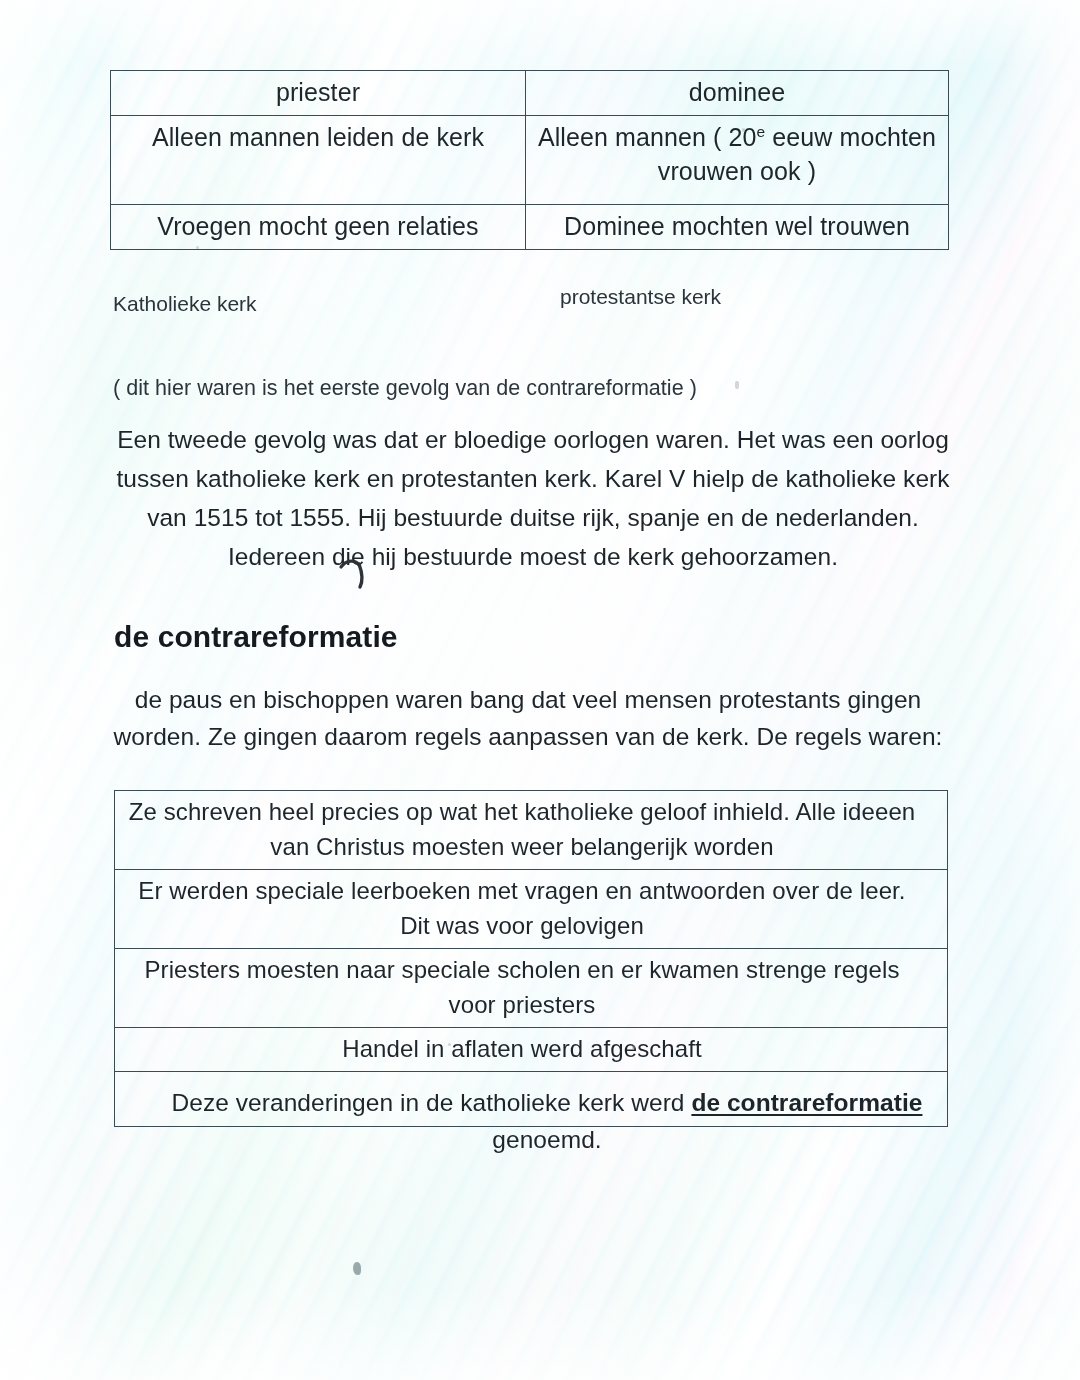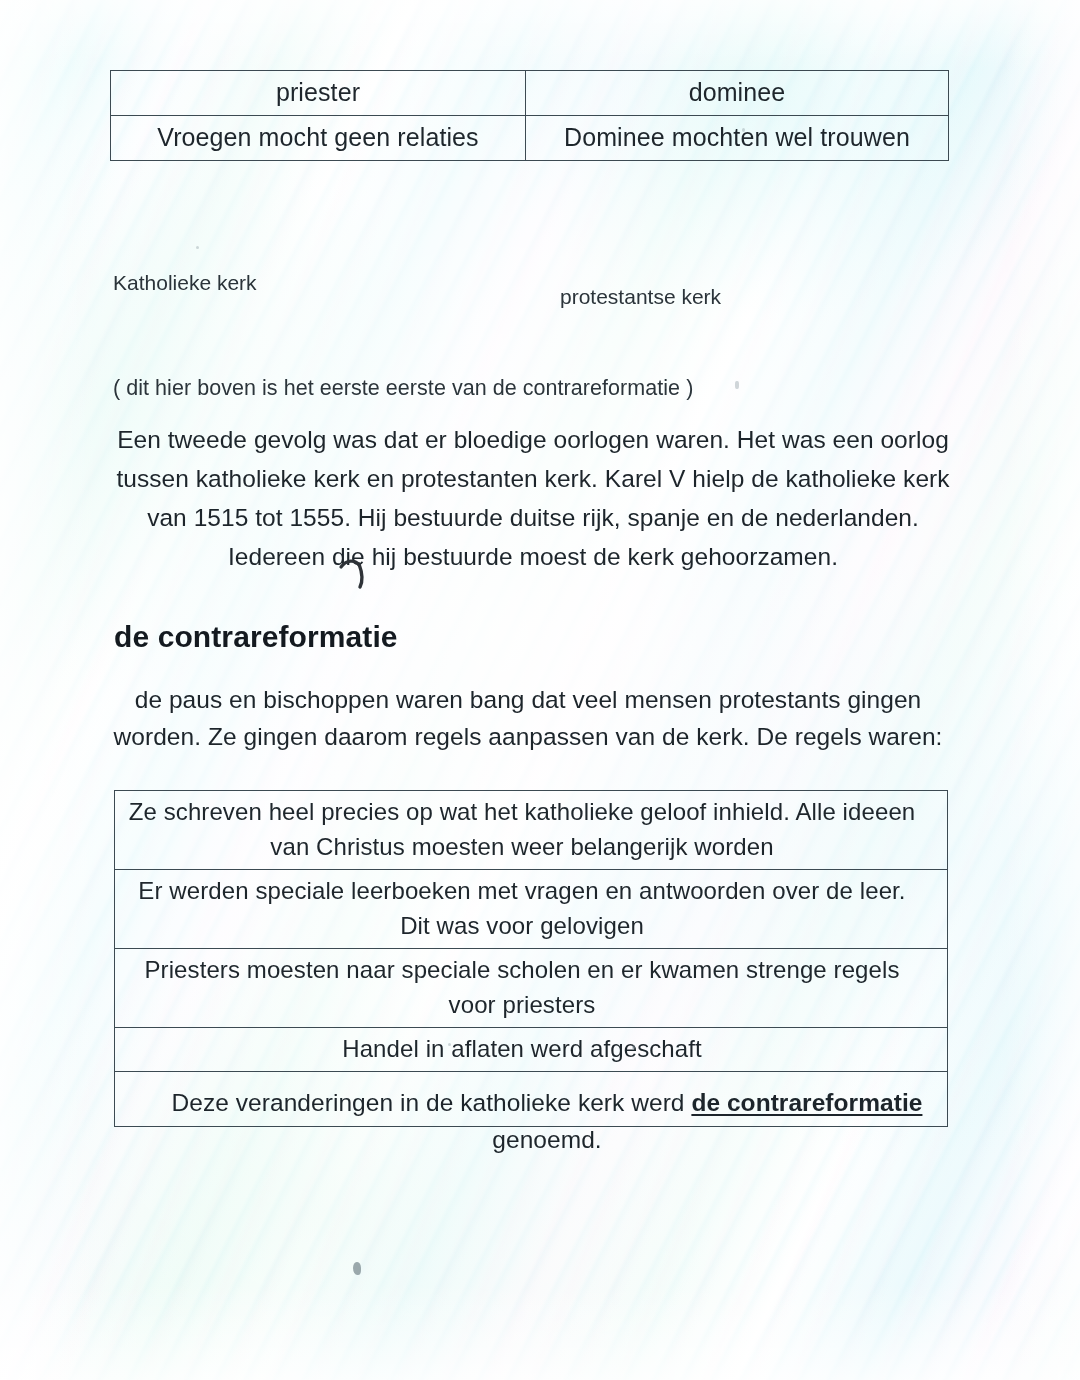--- a/index.html
+++ b/index.html
@@ -109,21 +109,21 @@
   }
   #table-compare td { height: 1px; }
 
   .cap {
     position: absolute;
     font-size: 21px;
     line-height: 26px;
     color: #2b3views;
     color: #2b343a;
   }
-  #cap-left  { left: 113px; top: 270px; }
+  #cap-left  { left: 113px; top: 291px; }
   #cap-right { left: 560px; top: 284px; }
 
   .para {
     position: absolute;
     font-size: 24.5px;
     line-height: 39px;
     color: #1d252b;
     letter-spacing: .05px;
   }
   #note-paren {
@@ -224,30 +224,34 @@
     <colgroup>
         <col style="width:415px">
         <col style="width:423px">
       </colgroup>
     <tbody>
       <tr>
         <td>priester</td>
         <td>dominee</td>
       </tr>
       <tr>
+        <td style="height:78px">Alleen mannen leiden de kerk</td>
+        <td><span>Alleen mannen ( 20</span><sup class="ord">e</sup><span> eeuw mochten vrouwen ook )</span></td>
+      </tr>
+      <tr>
         <td>Vroegen mocht geen relaties</td>
         <td>Dominee mochten wel trouwen</td>
       </tr>
     </tbody>
   </table>
 
   <div class="cap" id="cap-left">Katholieke kerk</div>
   <div class="cap" id="cap-right">protestantse kerk</div>
 
-  <div class="para" id="note-paren">( dit hier boven is het eerste eerste van de contrareformatie )</div>
+  <div class="para" id="note-paren">( dit hier waren is het eerste gevolg van de contrareformatie )</div>
 
   <div class="para" id="para-second">Een tweede gevolg was dat er bloedige oorlogen waren. Het was een oorlog tussen katholieke kerk en protestanten kerk. Karel V hielp de katholieke kerk van 1515 tot 1555. Hij bestuurde duitse rijk, spanje en de nederlanden. Iedereen die hij bestuurde moest de kerk gehoorzamen.</div>
 
   <svg class="doodle" id="doodle-hook" width="48" height="40" viewBox="0 0 48 40">
     <path d="M3 11 C8 4, 17 3, 21 9" stroke="#2e3338" stroke-width="3.2" fill="none" stroke-linecap="round"></path>
     <path d="M21 8 C24 16, 25 25, 22 31" stroke="#2e3338" stroke-width="3.4" fill="none" stroke-linecap="round"></path>
   </svg>
 
   <div id="heading-contra">de contrareformatie</div>
 

